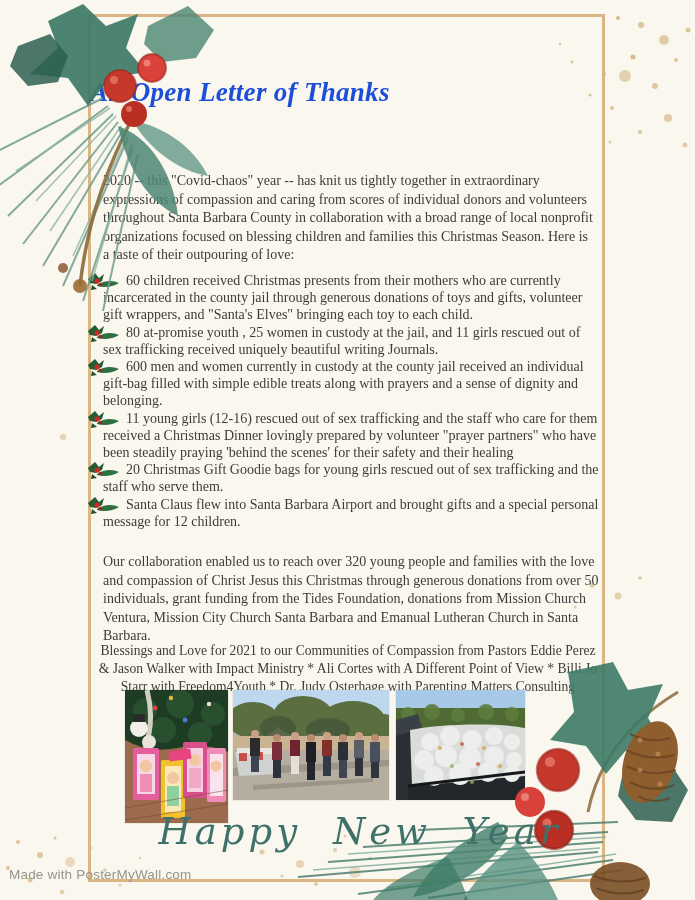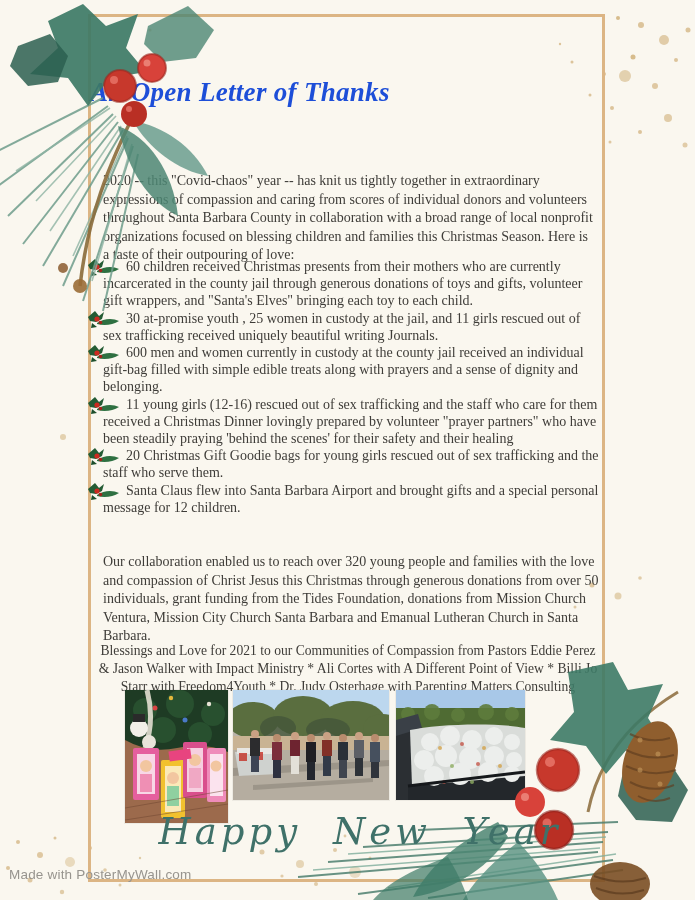--- a/index.html
+++ b/index.html
@@ -16,21 +16,21 @@
   .deco{position:absolute;z-index:3;pointer-events:none;}
   #deco-tl{left:-12px;top:-14px;}
   #deco-br{left:268px;top:662px;}
   .title{
     position:absolute;left:90px;top:56px;width:515px;z-index:2;
     font-style:italic;font-weight:600;
     font-size:27px;line-height:40px;color:#1d4ed8;letter-spacing:.3px;margin-top:16px;
   }
   .para{position:absolute;z-index:2;font-size:14px;line-height:18.6px;}
   #intro{left:103px;top:158px;width:494px;}
-  #bullets{left:103px;top:258px;width:497px;z-index:2;position:absolute;}
+  #bullets{left:103px;top:272px;width:497px;z-index:2;position:absolute;}
   .bullet{position:relative;}
   .bullet .btext{display:block;text-indent:23px;font-size:14px;line-height:17.2px;}
   .holly-ic{position:absolute;left:-17px;top:-1px;width:34px;height:22px;}
   #collab{left:103px;top:539px;width:496px;}
   #blessings{left:98px;top:628px;width:500px;text-align:center;font-size:13.6px;line-height:18.2px;}
   .photo{position:absolute;z-index:2;box-shadow:0 0 0 1px rgba(0,0,0,.05);}
   #photo1{left:125px;top:690px;}
   #photo2{left:233px;top:690px;}
   #photo3{left:396px;top:690px;}
   #happy{
@@ -213,21 +213,21 @@
       </div>
 
       <div class="bullet">
         <svg class="holly-ic" viewBox="0 0 34 22">
           <path d="M2,8 L9,2 L13,7 L18,3 L16,10 L10,13 L4,12 Z" fill="#245c34"></path>
           <path d="M11,14 C18,9 27,9 33,12 C27,16 18,17 11,15 Z" fill="#2e7041"></path>
           <path d="M6,14 L11,18 L5,19 Z" fill="#1d4f2c"></path>
           <circle cx="11" cy="10" r="2.6" fill="#cc2a20"></circle>
           <circle cx="14.5" cy="13.5" r="1.8" fill="#a3231b"></circle>
         </svg>
-        <span class="btext">30 at-promise youth , 25 women in custody at the jail, and 11 girls rescued out of sex trafficking received uniquely beautiful writing Journals.</span>
+        <span class="btext">80 at-promise youth , 25 women in custody at the jail, and 11 girls rescued out of sex trafficking received uniquely beautiful writing Journals.</span>
       </div>
 
       <div class="bullet">
         <svg class="holly-ic" viewBox="0 0 34 22">
           <path d="M2,8 L9,2 L13,7 L18,3 L16,10 L10,13 L4,12 Z" fill="#245c34"></path>
           <path d="M11,14 C18,9 27,9 33,12 C27,16 18,17 11,15 Z" fill="#2e7041"></path>
           <path d="M6,14 L11,18 L5,19 Z" fill="#1d4f2c"></path>
           <circle cx="11" cy="10" r="2.6" fill="#cc2a20"></circle>
           <circle cx="14.5" cy="13.5" r="1.8" fill="#a3231b"></circle>
         </svg>

